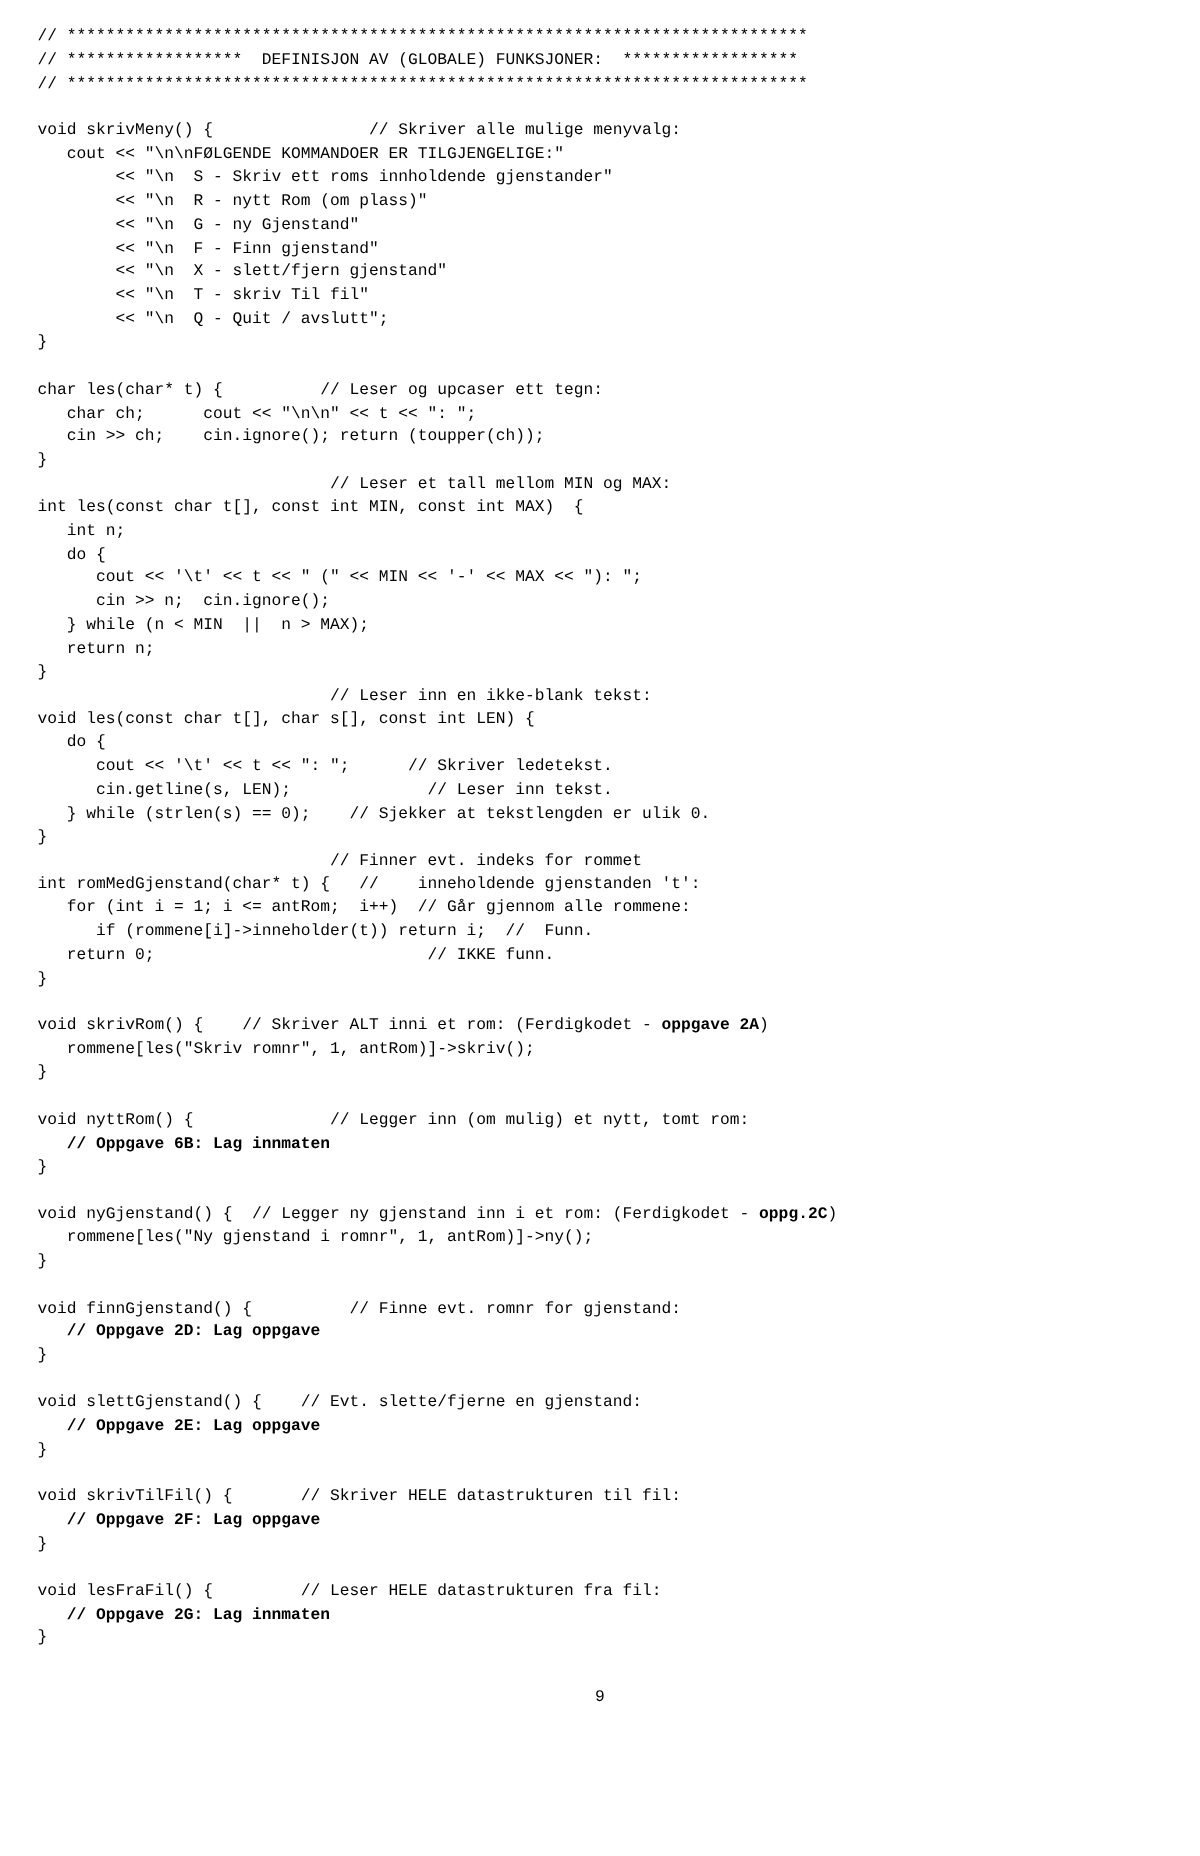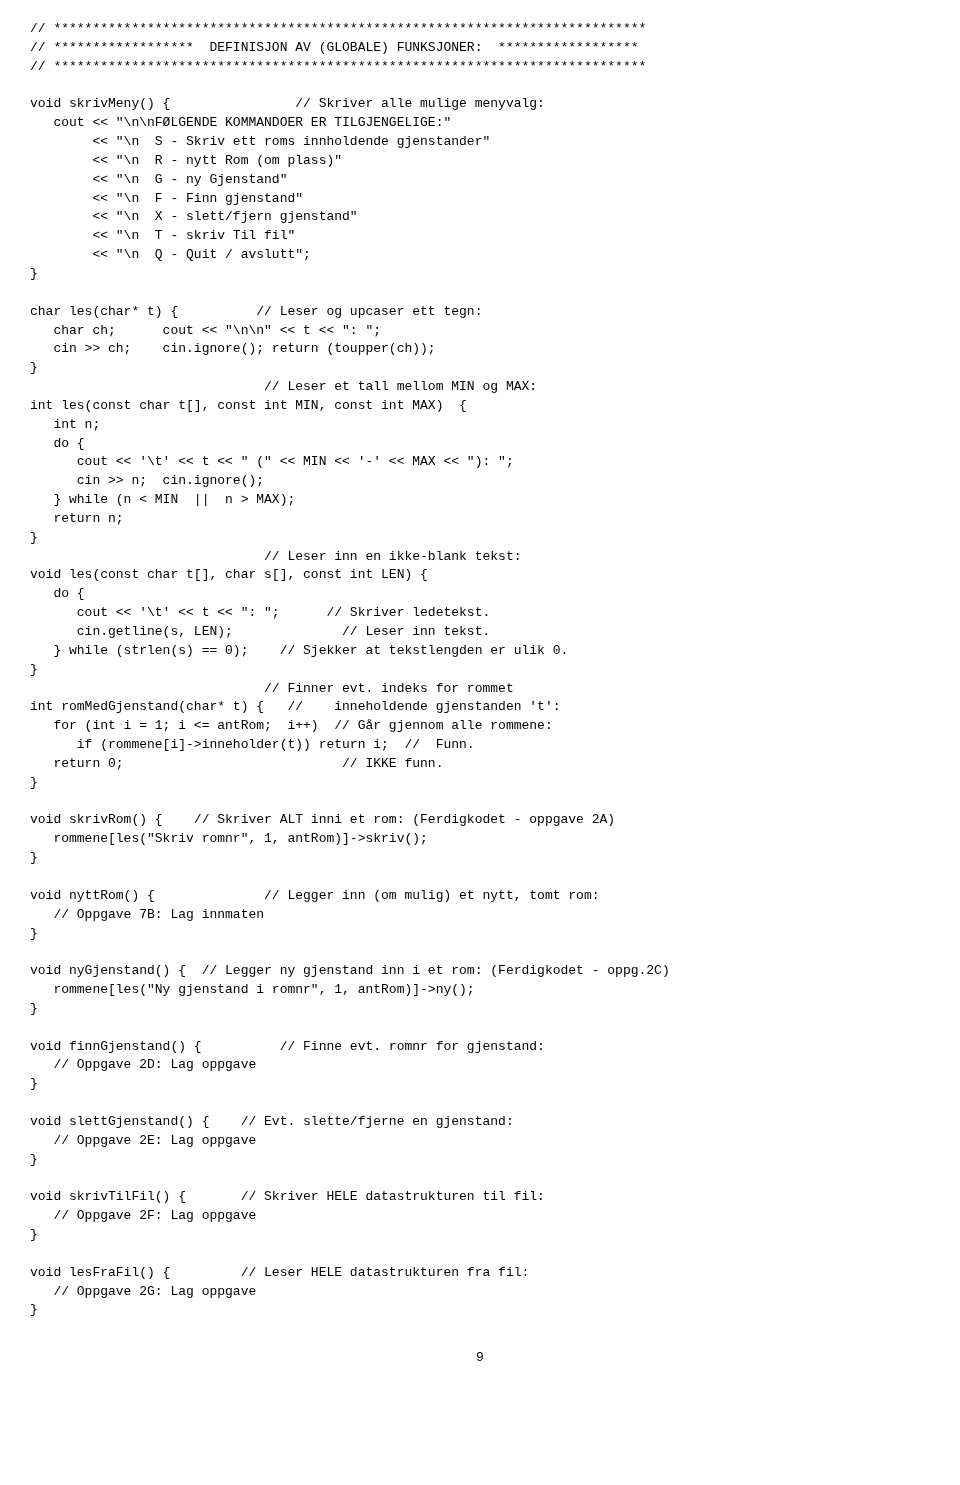--- a/index.html
+++ b/index.html
@@ -15,21 +15,21 @@
       width: 960px;
       min-height: 1485px;
       padding: 20px 30px 40px 30px;
     }
     .code-block {
       white-space: pre;
       line-height: 1.45;
       font-size: 13px;
     }
     .bold {
-      font-weight: normal;
+      font-weight: bold;
     }
     .page-number {
       text-align: center;
       margin-top: 30px;
       font-size: 13px;
     }
   </style>
 </head>
 <body>
 
@@ -73,36 +73,36 @@
    for (int i = 1; i &lt;= antRom;  i++)  // Går gjennom alle rommene:
       if (rommene[i]-&gt;inneholder(t)) return i;  //  Funn.
    return 0;                            // IKKE funn.
 }
 
 void skrivRom() {    // Skriver ALT inni et rom: (Ferdigkodet - <span class="bold">oppgave 2A</span>)
    rommene[les("Skriv romnr", 1, antRom)]-&gt;skriv();
 }
 
 void nyttRom() {              // Legger inn (om mulig) et nytt, tomt rom:
-   <span class="bold">// Oppgave 7B: Lag innmaten</span>
+   <span class="bold">// Oppgave 6B: Lag innmaten</span>
 }
 
 void nyGjenstand() {  // Legger ny gjenstand inn i et rom: (Ferdigkodet - <span class="bold">oppg.2C</span>)
    rommene[les("Ny gjenstand i romnr", 1, antRom)]-&gt;ny();
 }
 
 void finnGjenstand() {          // Finne evt. romnr for gjenstand:
    <span class="bold">// Oppgave 2D: Lag oppgave</span>
 }
 
 void slettGjenstand() {    // Evt. slette/fjerne en gjenstand:
    <span class="bold">// Oppgave 2E: Lag oppgave</span>
 }
 
 void skrivTilFil() {       // Skriver HELE datastrukturen til fil:
    <span class="bold">// Oppgave 2F: Lag oppgave</span>
 }
 
 void lesFraFil() {         // Leser HELE datastrukturen fra fil:
-   <span class="bold">// Oppgave 2G: Lag oppgave</span>
+   <span class="bold">// Oppgave 2G: Lag innmaten</span>
 }</div>
 
 <div class="page-number">9</div>
 
 </body></html>

